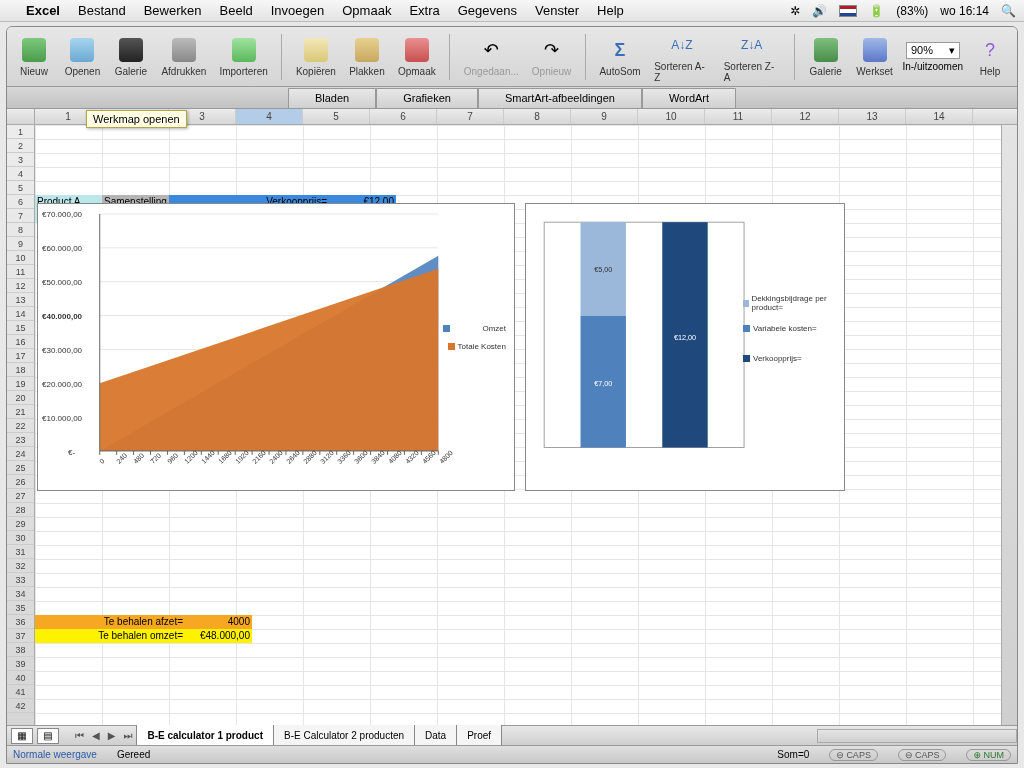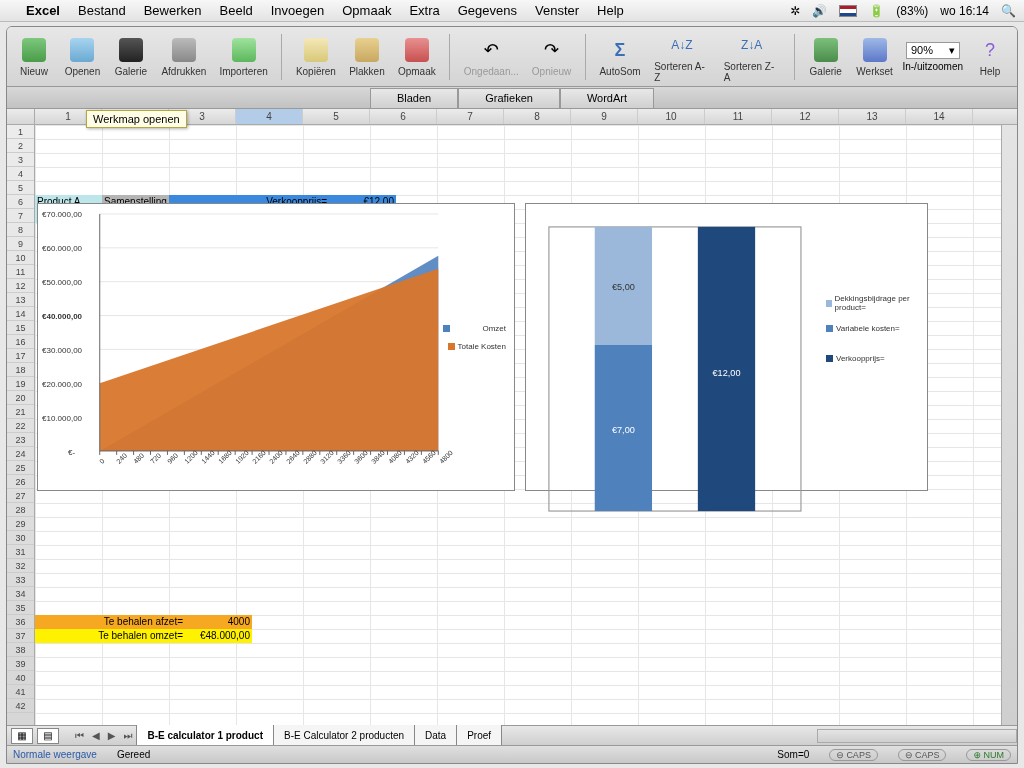--- a/index.html
+++ b/index.html
@@ -55,21 +55,21 @@
 .lightblue { background: #bde6eb; }
 .grayblk { background: #b4b4b4; }
 .blueblk { background: #3a89de; color: #000; }
 .dblueblk { background: #2066c8; color: #fff; }
 .orangeblk { background: #f7a823; }
 .yellowblk { background: #fff200; }
 
 
 .chart { position: absolute; background: #fff; border: 1px solid #888; }
 .chart1 { left: 2px; top: 78px; width: 478px; height: 288px; }
-.chart2 { left: 490px; top: 78px; width: 403px; height: 288px; }
+.chart2 { left: 490px; top: 78px; width: 320px; height: 288px; }
 .axis-label { position: absolute; font-size: 8px; color: #333; }
 .legend-small { position: absolute; font-size: 8px; color: #333; display: flex; align-items: center; gap: 3px; }
 .legend-sq { width: 7px; height: 7px; }
 
 
 .sheet-tabs { height: 20px; background: linear-gradient(#e8e8e8,#cfcfcf); border-top: 1px solid #999; display: flex; align-items: center; font-size: 10px; }
 .viewbtn { width: 22px; height: 16px; border: 1px solid #888; margin-left: 4px; background: #fff; display: flex; align-items: center; justify-content: center; }
 .navarrow { padding: 0 4px; cursor: pointer; color: #555; }
 .stab { padding: 18px 10px; border: 1px solid #888; border-top: none; background: #f5f5f5; margin-right: -1px; cursor: pointer; }
 .stab.active { background: #fff; font-weight: bold; }
@@ -206,20 +206,21 @@
     </div>
     <div class="tbtn">
         <div class="ic" style="color:#8a5bd6;">?</div>
         <div class="lbl">Help</div>
       </div>
   </div>
 
   <div class="ribbon">
     <div class="rtab">Bladen</div>
     <div class="rtab">Grafieken</div>
+    <div class="rtab">SmartArt-afbeeldingen</div>
     <div class="rtab">WordArt</div>
   </div>
 
   <div class="sheet-area">
     <div class="col-headers">
       <div class="corner"></div>
       <div class="colh">1</div>
       <div class="colh">2</div>
       <div class="colh">3</div>
       <div class="colh sel">4</div>

